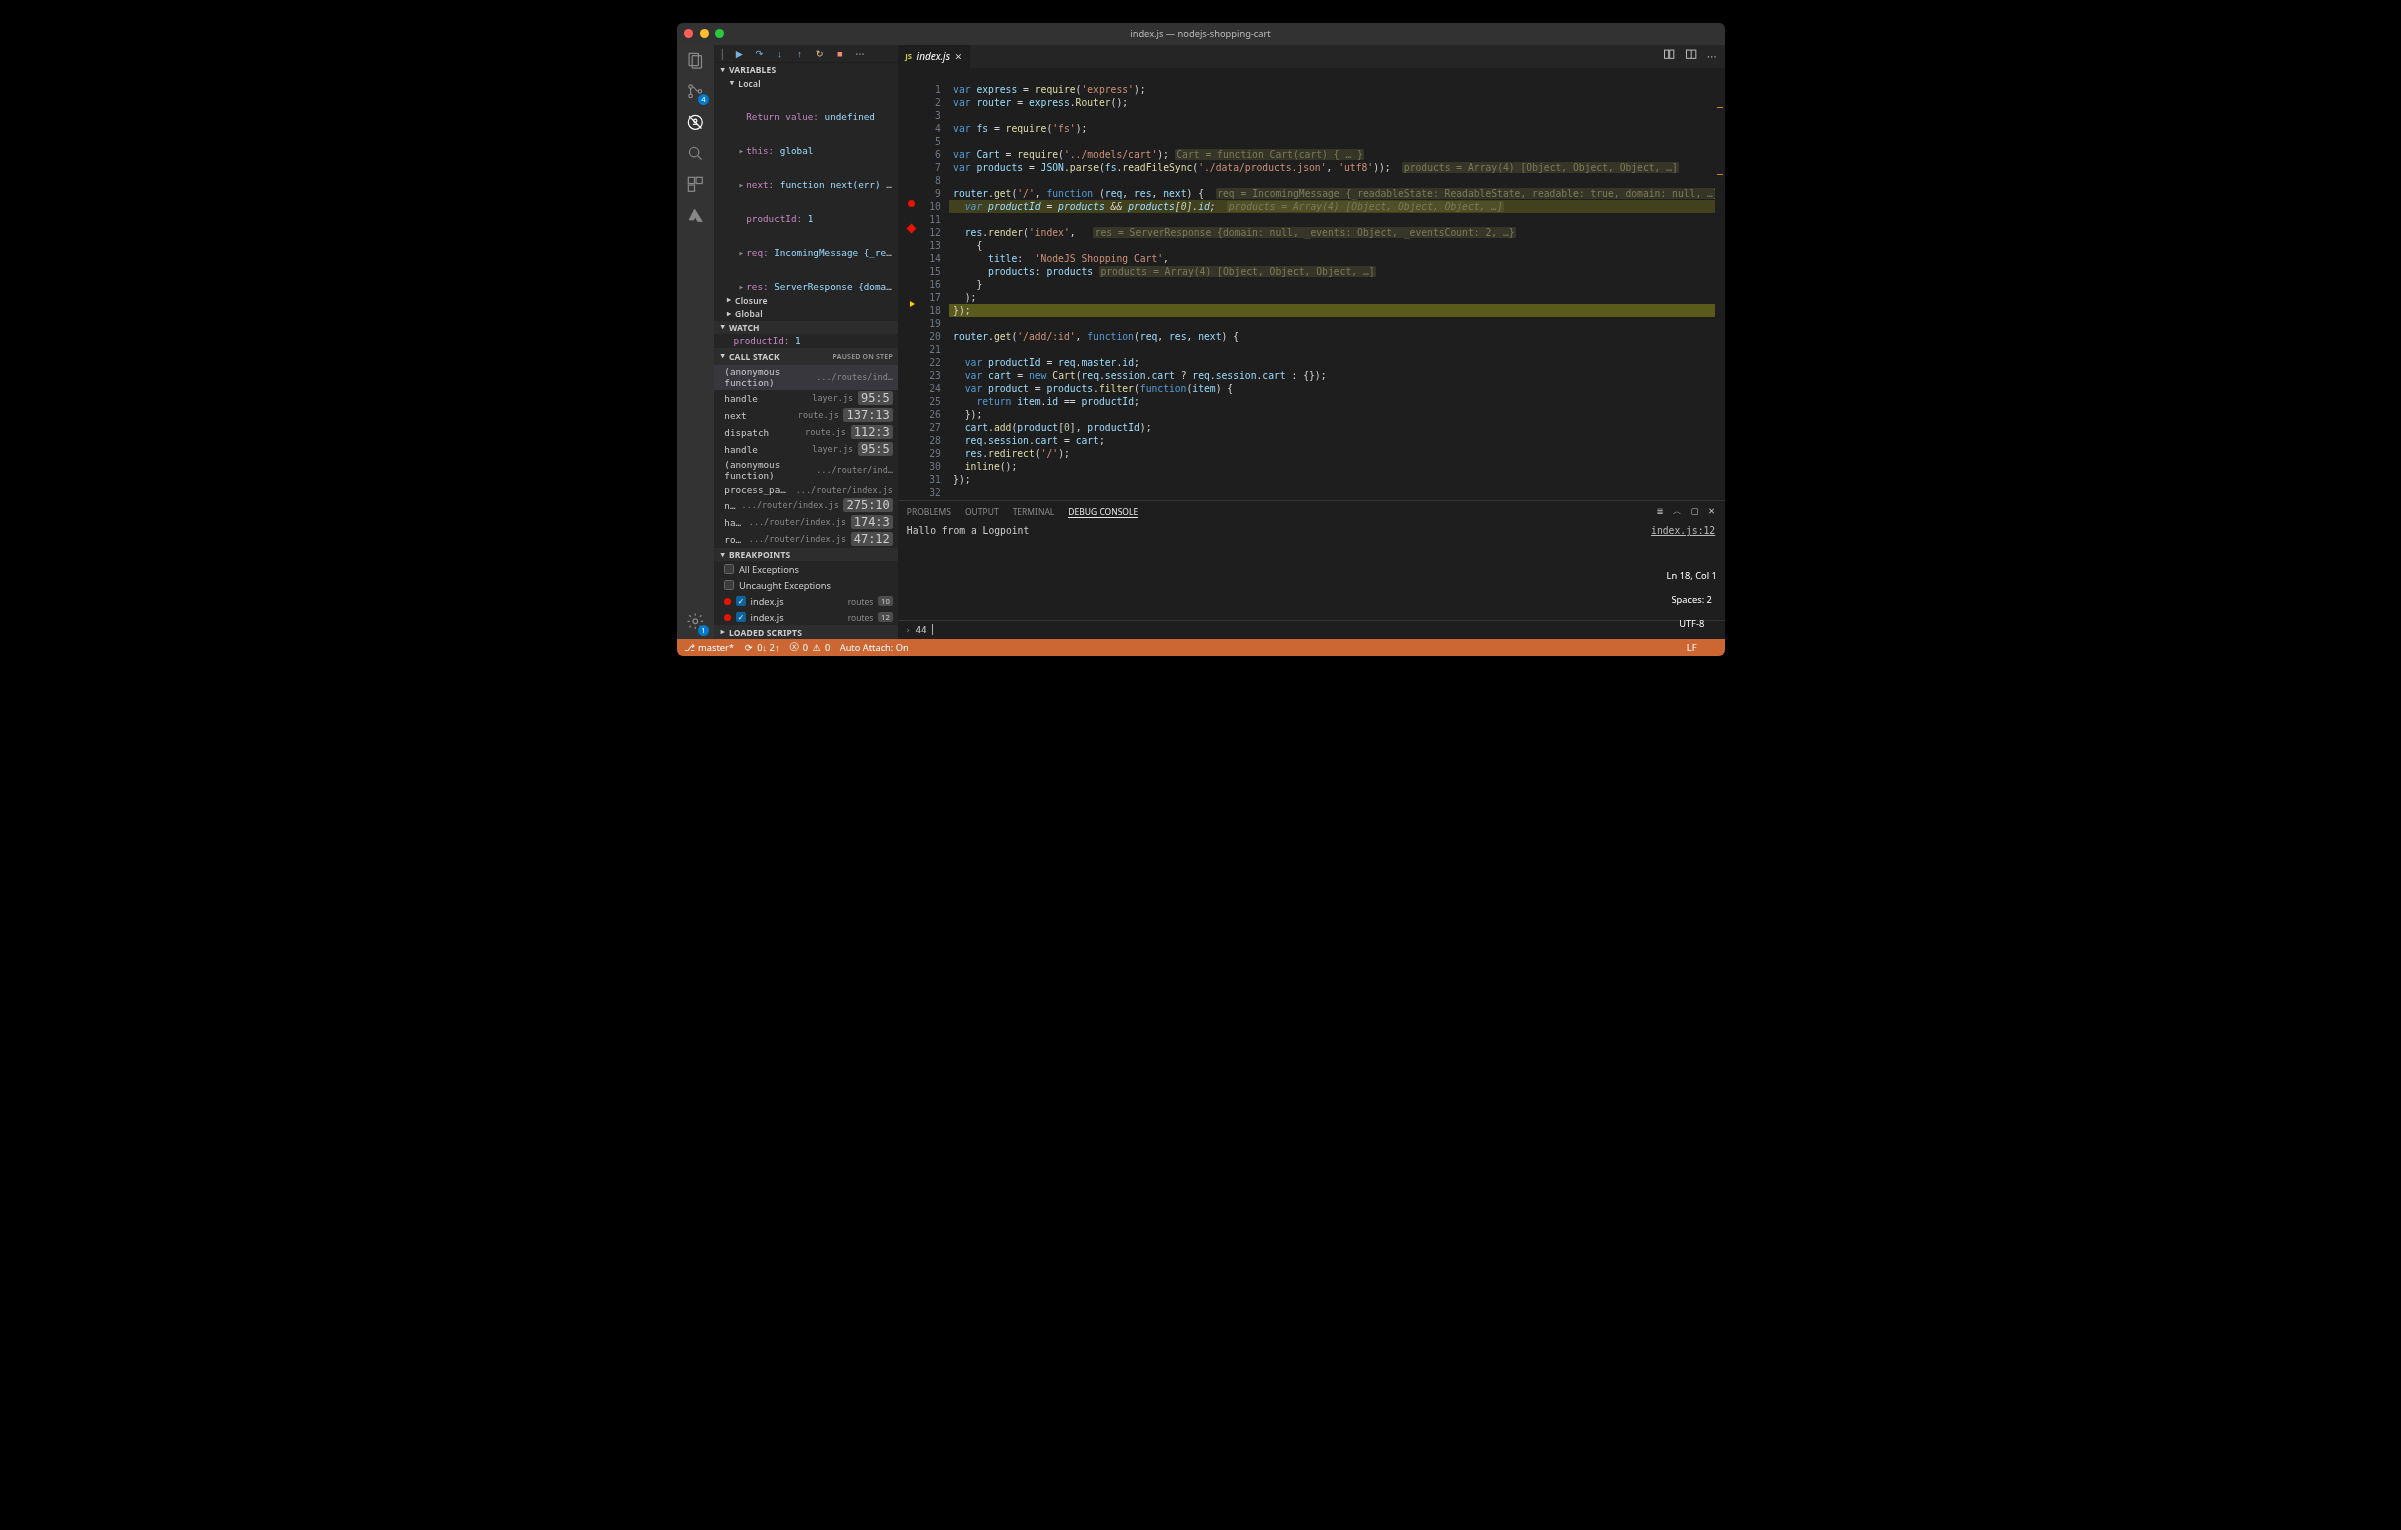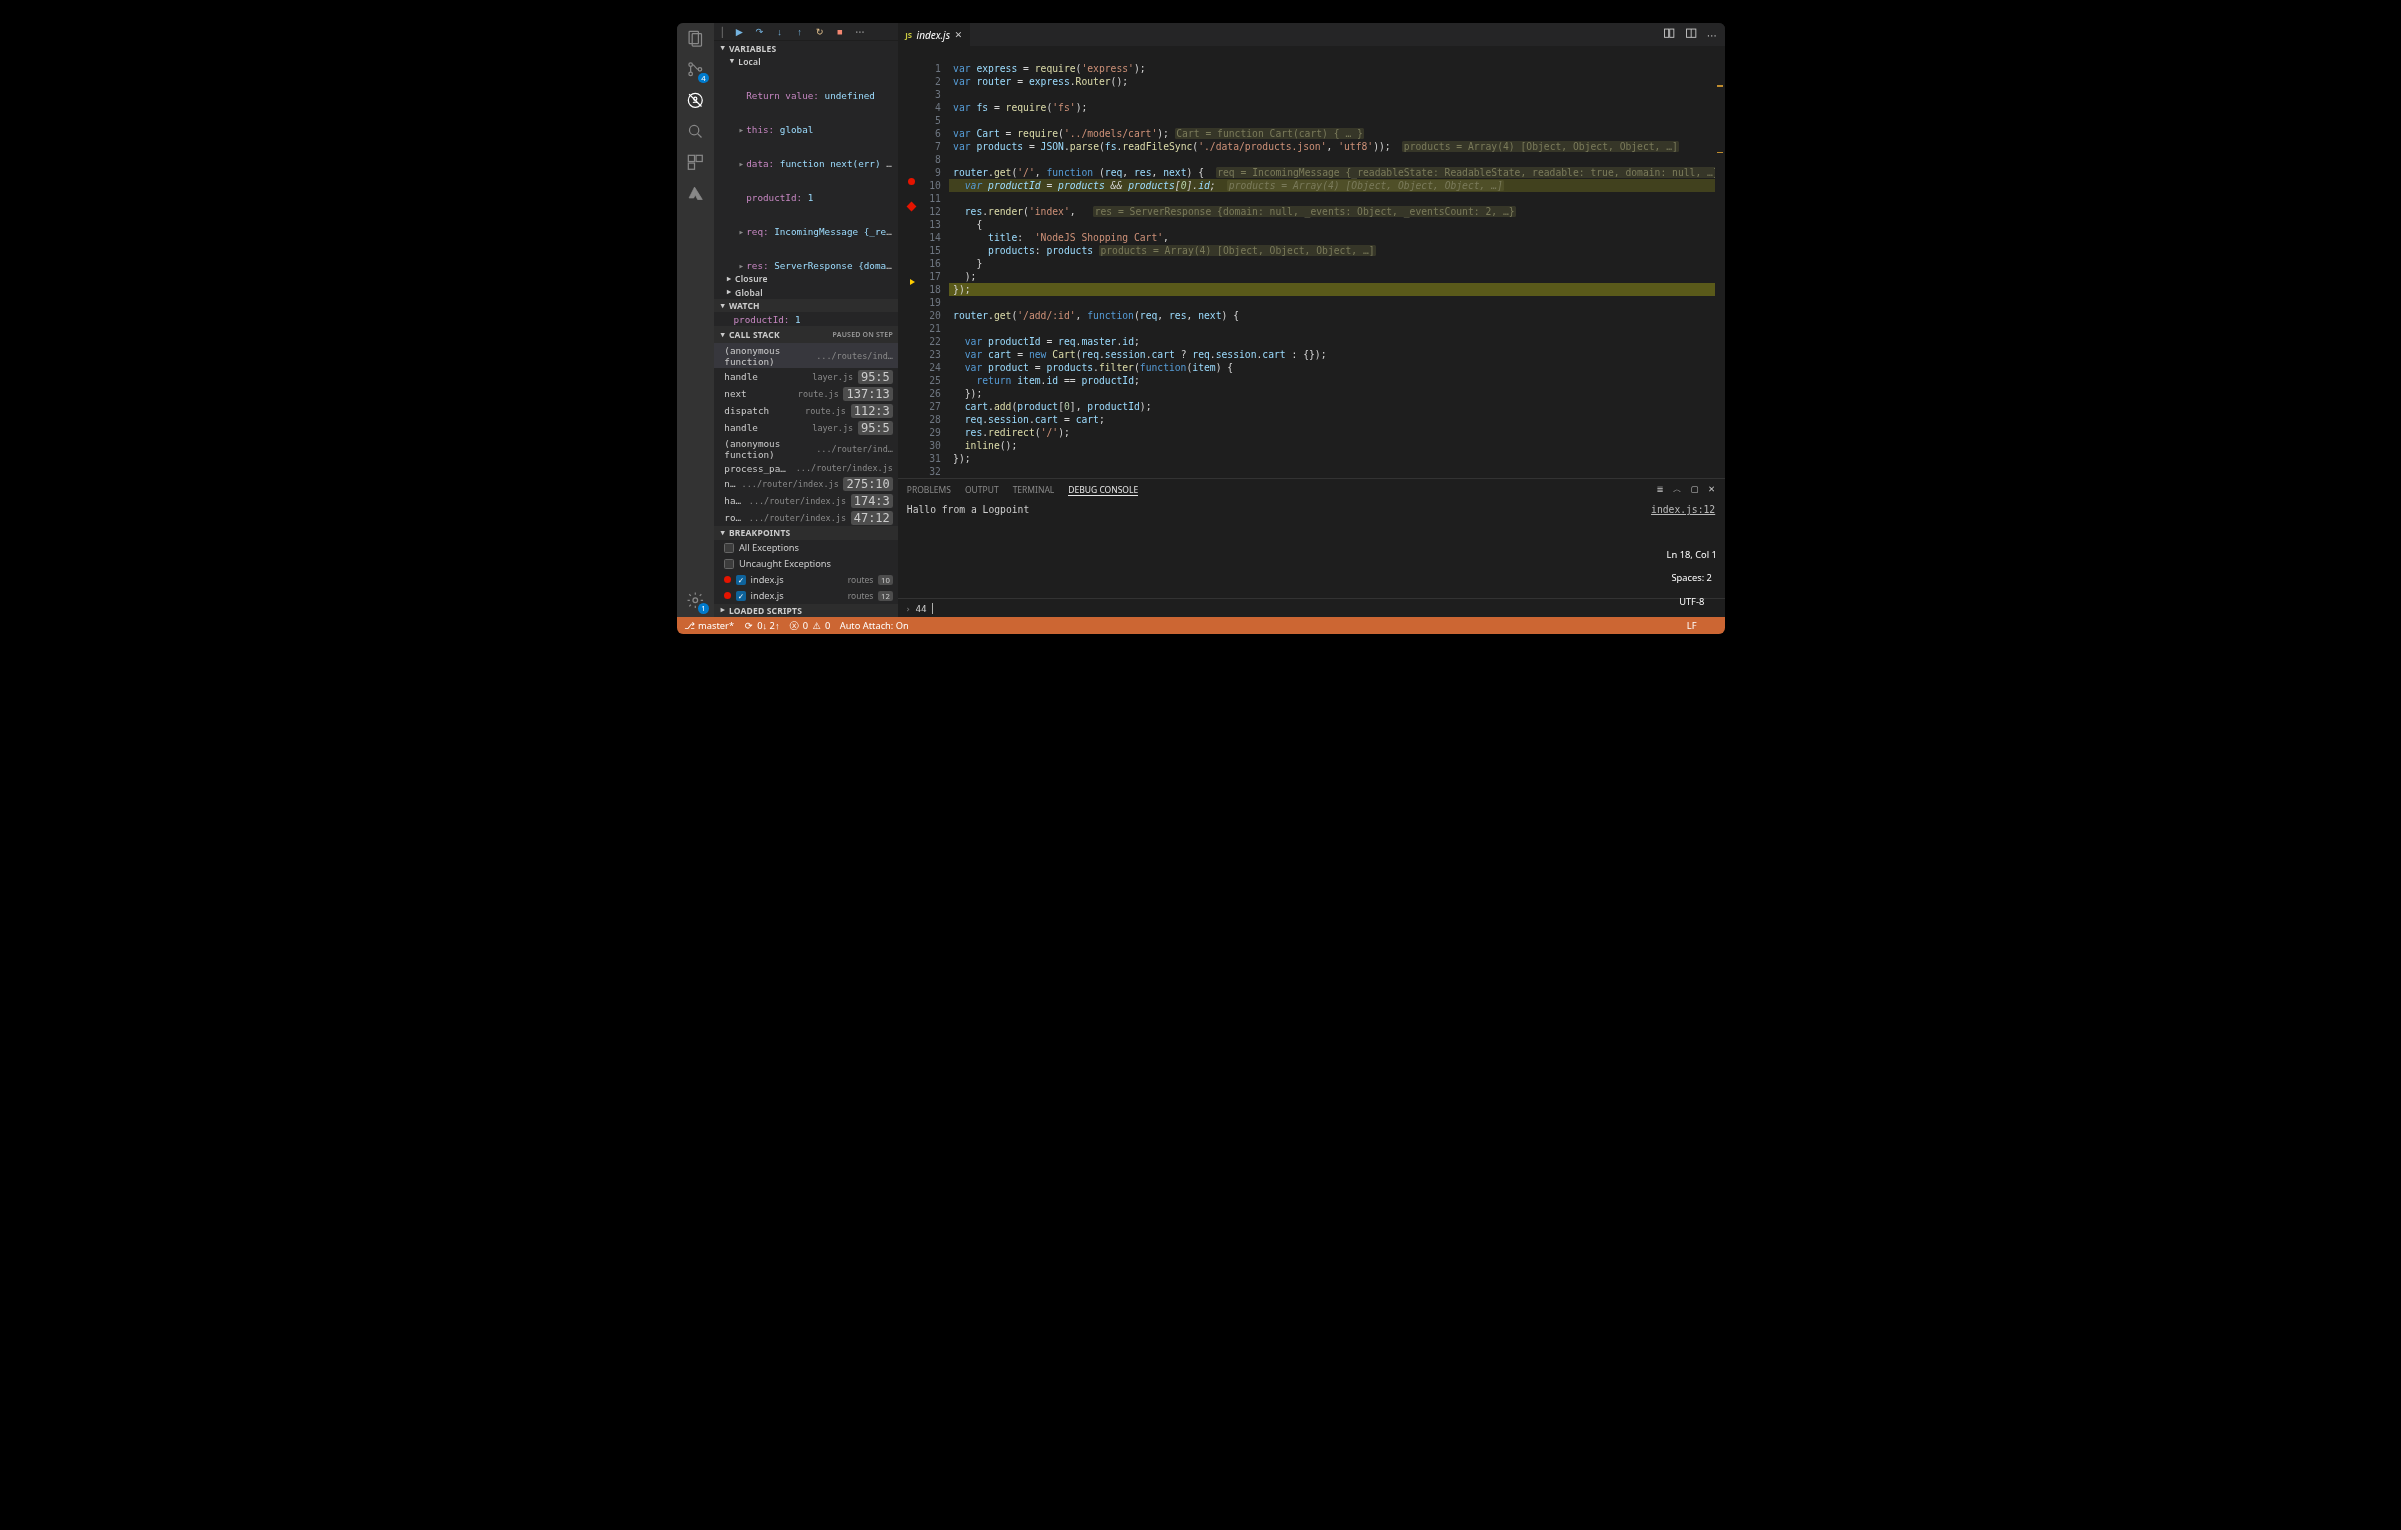--- a/index.html
+++ b/index.html
@@ -138,20 +138,28 @@
   .status{ height:17px; background:#cc6633; color:#fff; display:flex; align-items:center; font-size:9.3px; padding:0 7.7px; gap:9.3px;}
   .status .grp{ display:flex; align-items:center; gap:3.1px;}
   .status .right{ margin-left:auto; display:flex; gap:10.8px; align-items:center;flex-direction:column;}
   .i{ display:inline-flex; width:10.8px; justify-content:center;}
   .spacer{ flex:1;} 
 </style>
 </head>
 <body>
 
 <div class="window">
+  <div class="titlebar">
+    <div class="traffic">
+      <div class="dot red"></div>
+      <div class="dot yellow"></div>
+      <div class="dot green"></div>
+    </div>
+    <div class="title">index.js — nodejs-shopping-cart</div>
+  </div>
 
   <div class="body">
 
     <div class="activity">
       <div class="aicon">
           <svg viewBox="0 0 24 24" fill="none" stroke="currentColor" stroke-width="1.6">
             <rect x="4" y="3" width="12" height="16" rx="1"></rect>
             <rect x="8" y="6" width="12" height="16" rx="1"></rect>
           </svg>
         </div>
@@ -218,21 +226,21 @@
           <span class="chev">▾</span>
           <span>Variables</span>
         </div>
       <div class="sect-head" style="font-weight:600;text-transform:none;padding-left:14px">
           <span class="chev">▾</span>
           <span>Local</span>
         </div>
       <div id="var-rows">
           <div class="varrow k1"><span class="arr"></span><span class="vk">Return value:</span><span class="vv"> undefined</span></div>
           <div class="varrow k1"><span class="arr">▸</span><span class="vk">this:</span><span class="vv"> global</span></div>
-          <div class="varrow k1"><span class="arr">▸</span><span class="vk">data:</span><span class="vv"> function next(err) { … }</span></div>
+          <div class="varrow k1"><span class="arr">▸</span><span class="vk">next:</span><span class="vv"> function next(err) { … }</span></div>
           <div class="varrow k1"><span class="arr"></span><span class="vk">productId:</span><span class="vv"> 1</span></div>
           <div class="varrow k1"><span class="arr">▸</span><span class="vk">req:</span><span class="vv"> IncomingMessage {_readableSt…</span></div>
           <div class="varrow k1"><span class="arr">▸</span><span class="vk">res:</span><span class="vv"> ServerResponse {domain: null…</span></div>
         </div>
       <div class="sect-head" style="font-weight:600;text-transform:none;padding-left:10.8px">
           <span class="chev">▸</span>
           <span>Closure</span>
         </div>
       <div class="sect-head" style="font-weight:600;text-transform:none;padding-left:10.8px">
           <span class="chev">▸</span>

